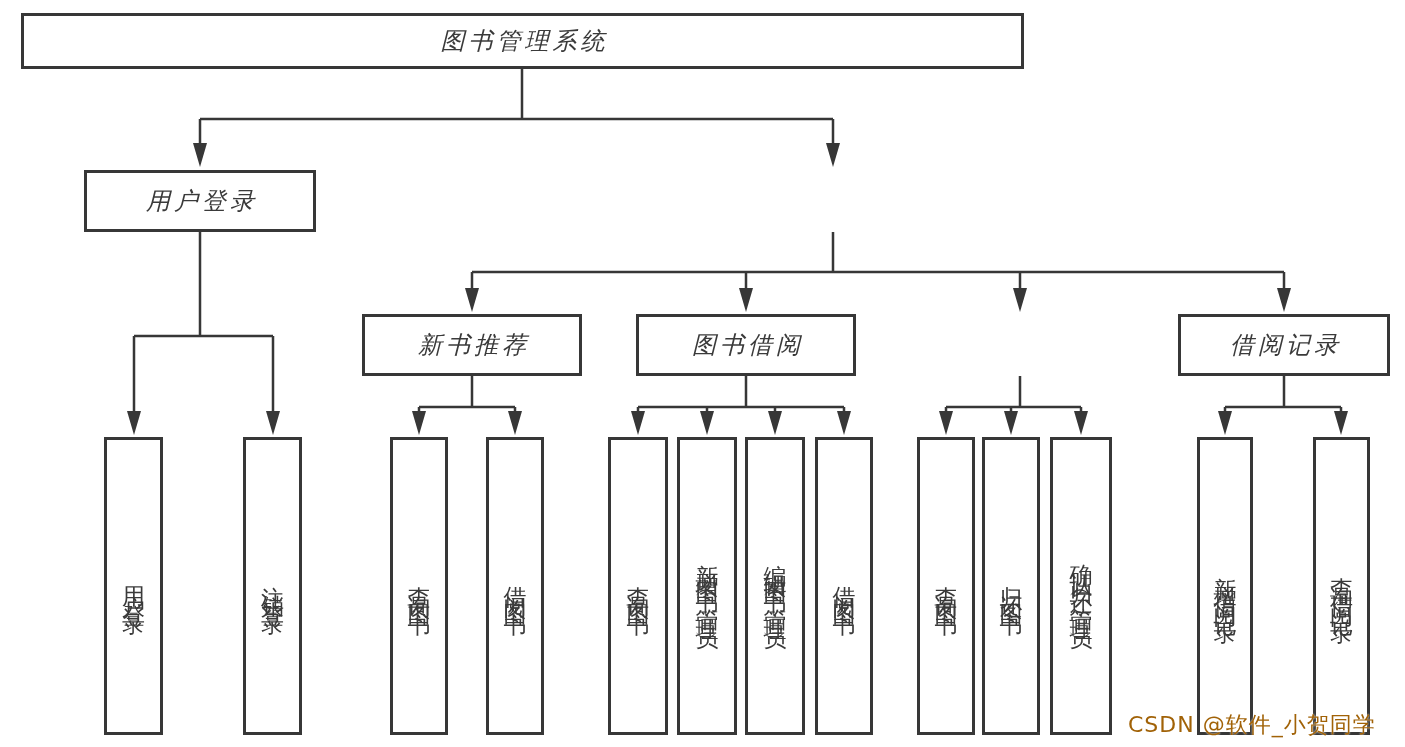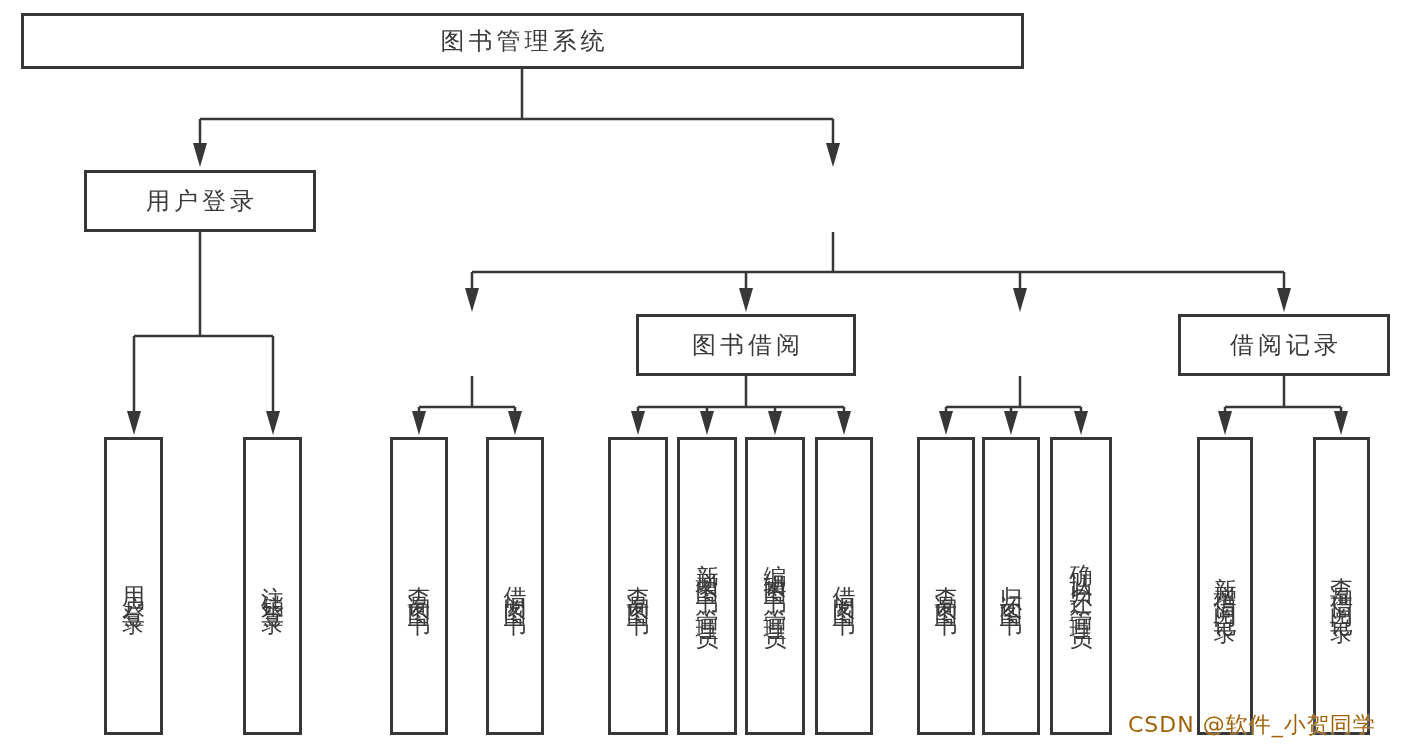--- a/index.html
+++ b/index.html
@@ -30,20 +30,21 @@
     display: flex;
     align-items: center;
     justify-content: center;
   }
   .h-label {
     font-size: 24px;
     letter-spacing: 4px;
     text-indent: 4px;
     color: #3a3a3a;
     white-space: nowrap;
+    font-style: italic;
   }
   .v-label {
     writing-mode: vertical-rl;
     text-orientation: mixed;
     font-size: 23px;
     letter-spacing: 9px;
     line-height: 1;
     color: #3a3a3a;
   }
   .watermark {
@@ -95,20 +96,23 @@
   </svg>
 
   <div class="box" style="left:21px;top:13px;width:1003px;height:56px">
     <span class="h-label">图书管理系统</span>
   </div>
 
   <div class="box" style="left:84px;top:170px;width:232px;height:62px">
     <span class="h-label">用户登录</span>
   </div>
 
+  <div class="box" style="left:362px;top:314px;width:220px;height:62px">
+    <span class="h-label">新书推荐</span>
+  </div>
   <div class="box" style="left:636px;top:314px;width:220px;height:62px">
     <span class="h-label">图书借阅</span>
   </div>
   <div class="box" style="left:1178px;top:314px;width:212px;height:62px">
     <span class="h-label">借阅记录</span>
   </div>
 
   <div class="box" style="left:104px;top:437px;width:59px;height:298px">
     <span class="v-label">用户登录</span>
   </div>

